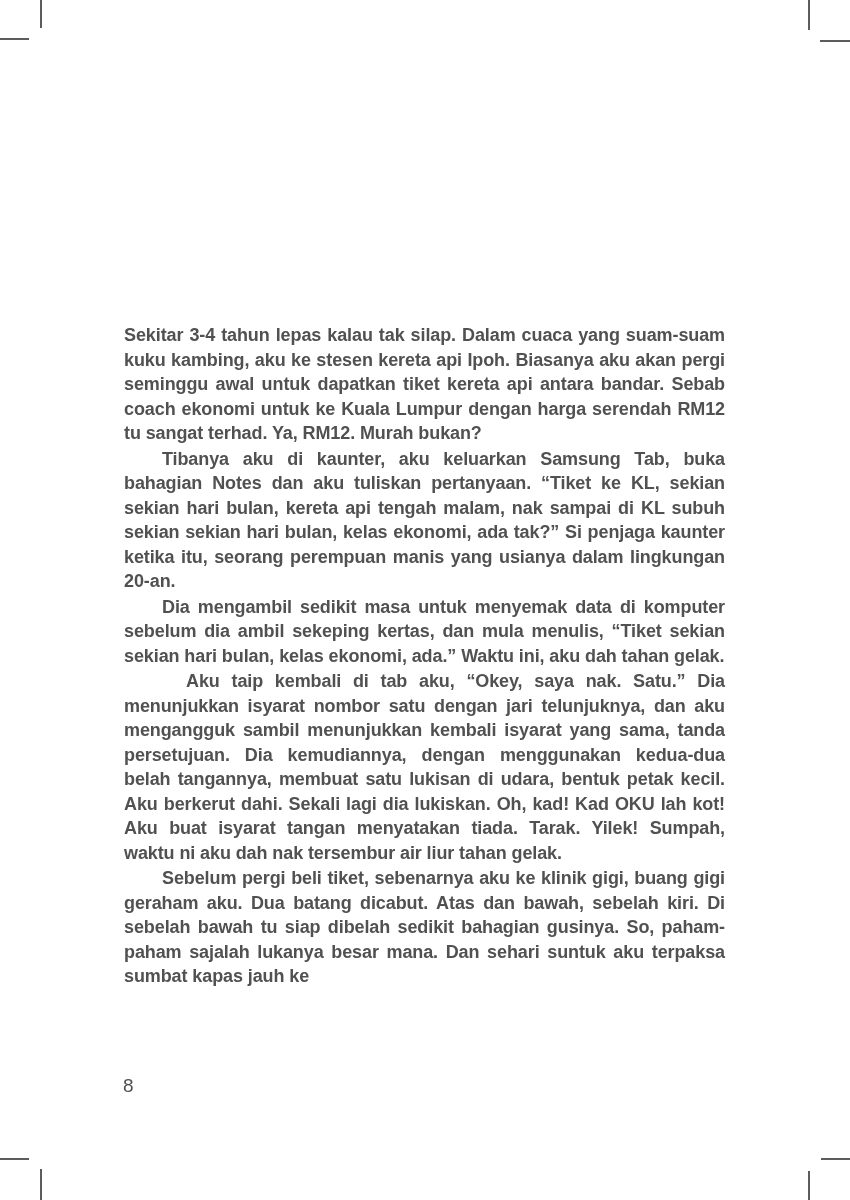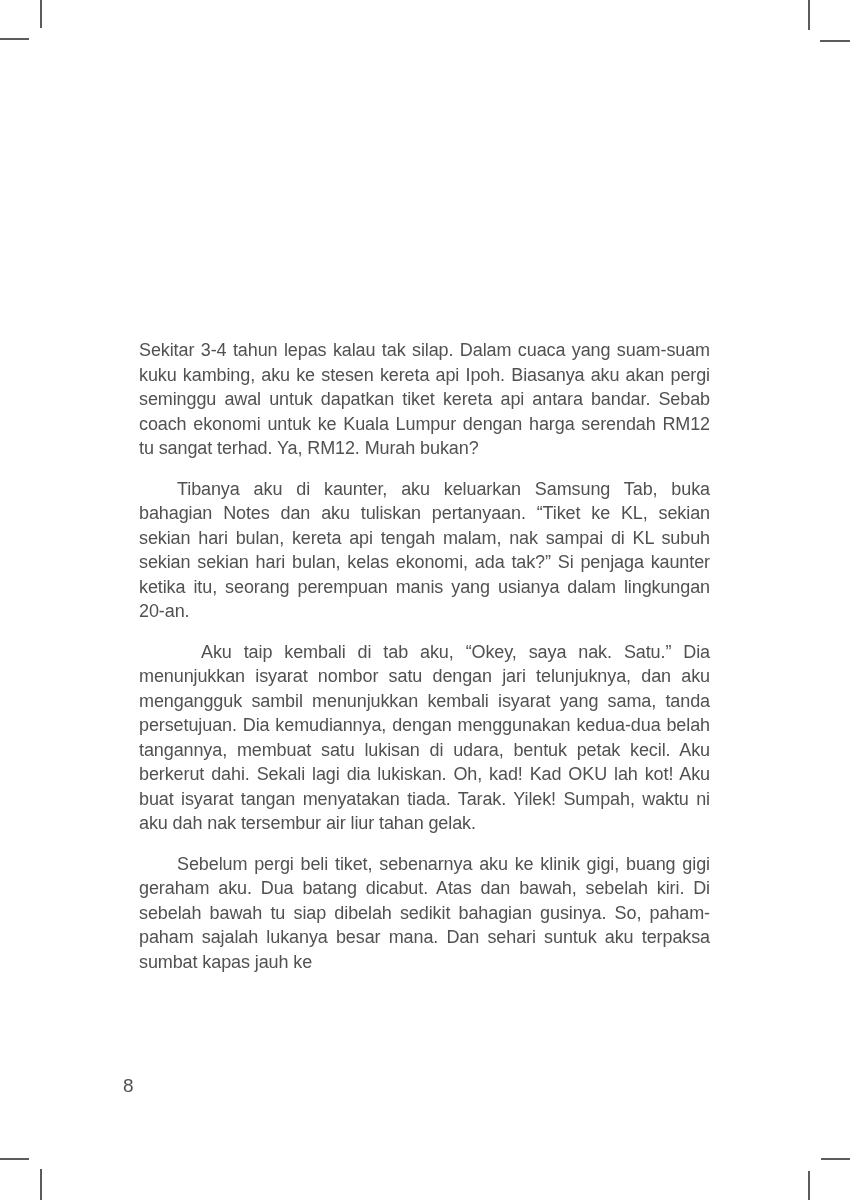--- a/index.html
+++ b/index.html
@@ -35,22 +35,23 @@
     left: 123px;
     top: 322px;
     width: 603px;
     color: #515151;
     font-size: 18px;
     line-height: 24.5px;
     text-align: justify;
     letter-spacing: -0.1px;
   }
   .para {
-    margin: 16px;
+    margin: 1px;
     padding: 0;
+    font-weight: bold;
   }
   .indent     { text-indent: 38px; }
   .indent-lg  { text-indent: 62px; }
   .no-indent  { text-indent: 0; }
 
   .page-number {
     position: absolute;
     left: 123px;
     top: 1074px;
     font-size: 19px;
@@ -68,19 +69,20 @@
   <div class="crop-mark tr-v"></div>
   <div class="crop-mark tr-h"></div>
   <div class="crop-mark bl-h"></div>
   <div class="crop-mark bl-v"></div>
   <div class="crop-mark br-h"></div>
   <div class="crop-mark br-v"></div>
 
   <main class="text-block">
     <p class="para no-indent">Sekitar 3-4 tahun lepas kalau tak silap. Dalam cuaca yang suam-suam kuku kambing, aku ke stesen kereta api Ipoh. Biasanya aku akan pergi seminggu awal untuk dapatkan tiket kereta api antara bandar. Sebab coach ekonomi untuk ke Kuala Lumpur dengan harga serendah RM12 tu sangat terhad. Ya, RM12. Murah bukan?</p>
     <p class="para indent">Tibanya aku di kaunter, aku keluarkan Samsung Tab, buka bahagian Notes dan aku tuliskan pertanyaan. “Tiket ke KL, sekian sekian hari bulan, kereta api tengah malam, nak sampai di KL subuh sekian sekian hari bulan, kelas ekonomi, ada tak?” Si penjaga kaunter ketika itu, seorang perempuan manis yang usianya dalam lingkungan 20-an.</p>
+    <p class="para indent">Dia mengambil sedikit masa untuk menyemak data di komputer sebelum dia ambil sekeping kertas, dan mula menulis, “Tiket sekian sekian hari bulan, kelas ekonomi, ada.” Waktu ini, aku dah tahan gelak.</p>
     <p class="para indent-lg">Aku taip kembali di tab aku, “Okey, saya nak. Satu.” Dia menunjukkan isyarat nombor satu dengan jari telunjuknya, dan aku mengangguk sambil menunjukkan kembali isyarat yang sama, tanda persetujuan. Dia kemudiannya, dengan menggunakan kedua-dua belah tangannya, membuat satu lukisan di udara, bentuk petak kecil. Aku berkerut dahi. Sekali lagi dia lukiskan. Oh, kad! Kad OKU lah kot! Aku buat isyarat tangan menyatakan tiada. Tarak. Yilek! Sumpah, waktu ni aku dah nak tersembur air liur tahan gelak.</p>
     <p class="para indent">Sebelum pergi beli tiket, sebenarnya aku ke klinik gigi, buang gigi geraham aku. Dua batang dicabut. Atas dan bawah, sebelah kiri. Di sebelah bawah tu siap dibelah sedikit bahagian gusinya. So, paham-paham sajalah lukanya besar mana. Dan sehari suntuk aku terpaksa sumbat kapas jauh ke</p>
   </main>
 
   <div class="page-number">8</div>
 
 </div>
 
 </body></html>

